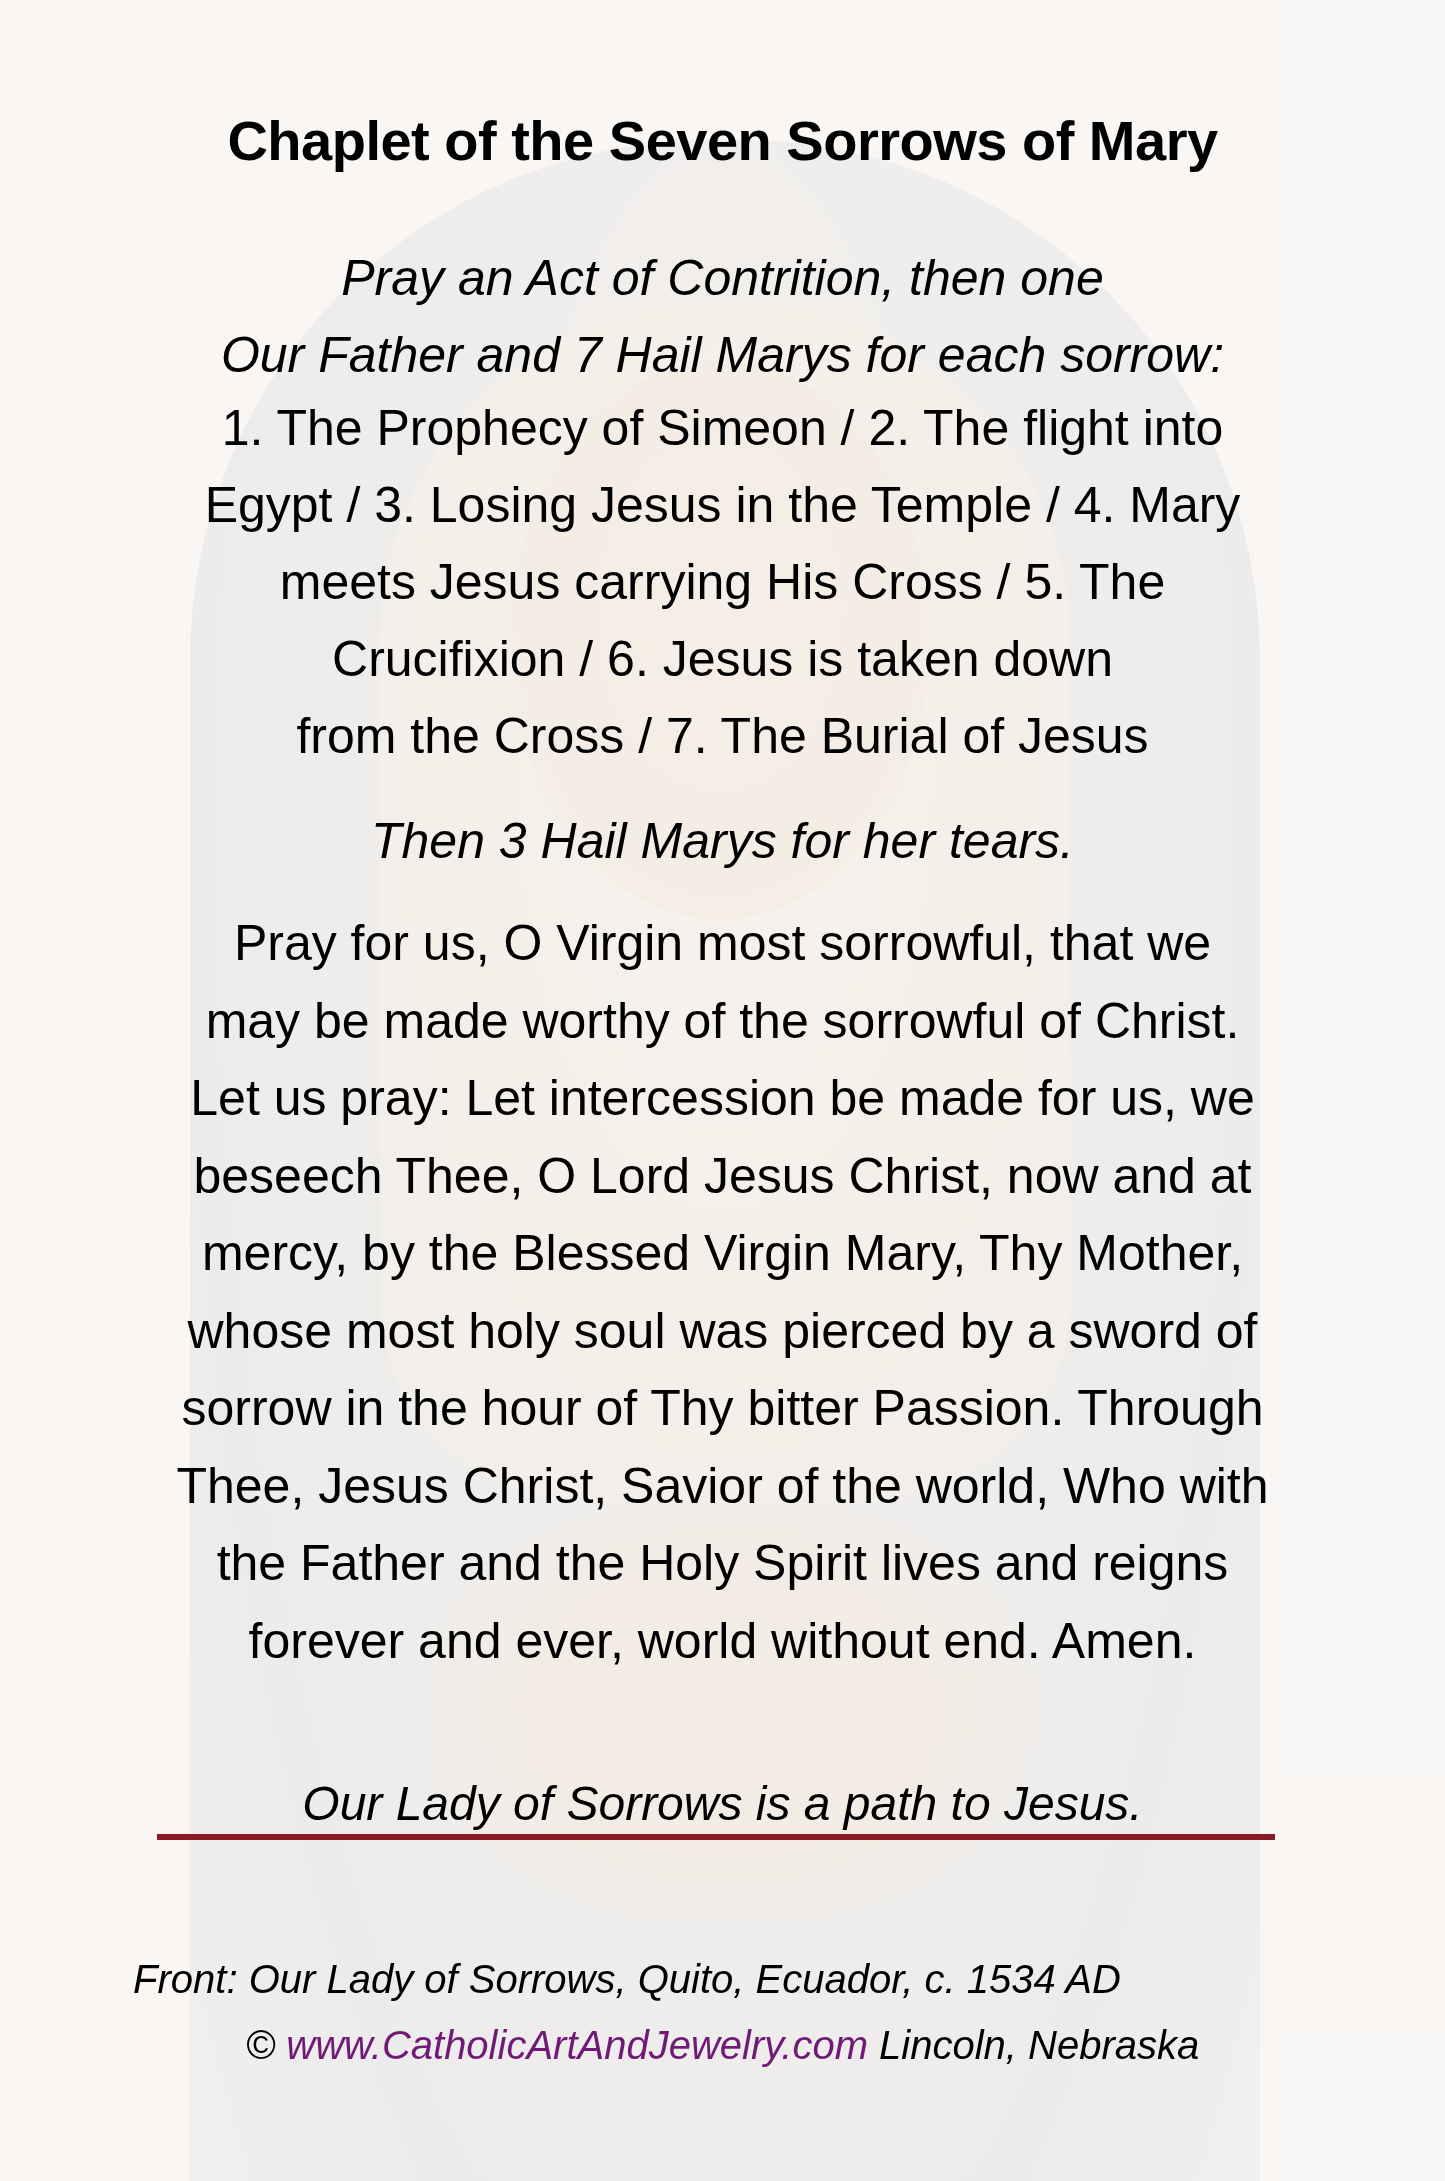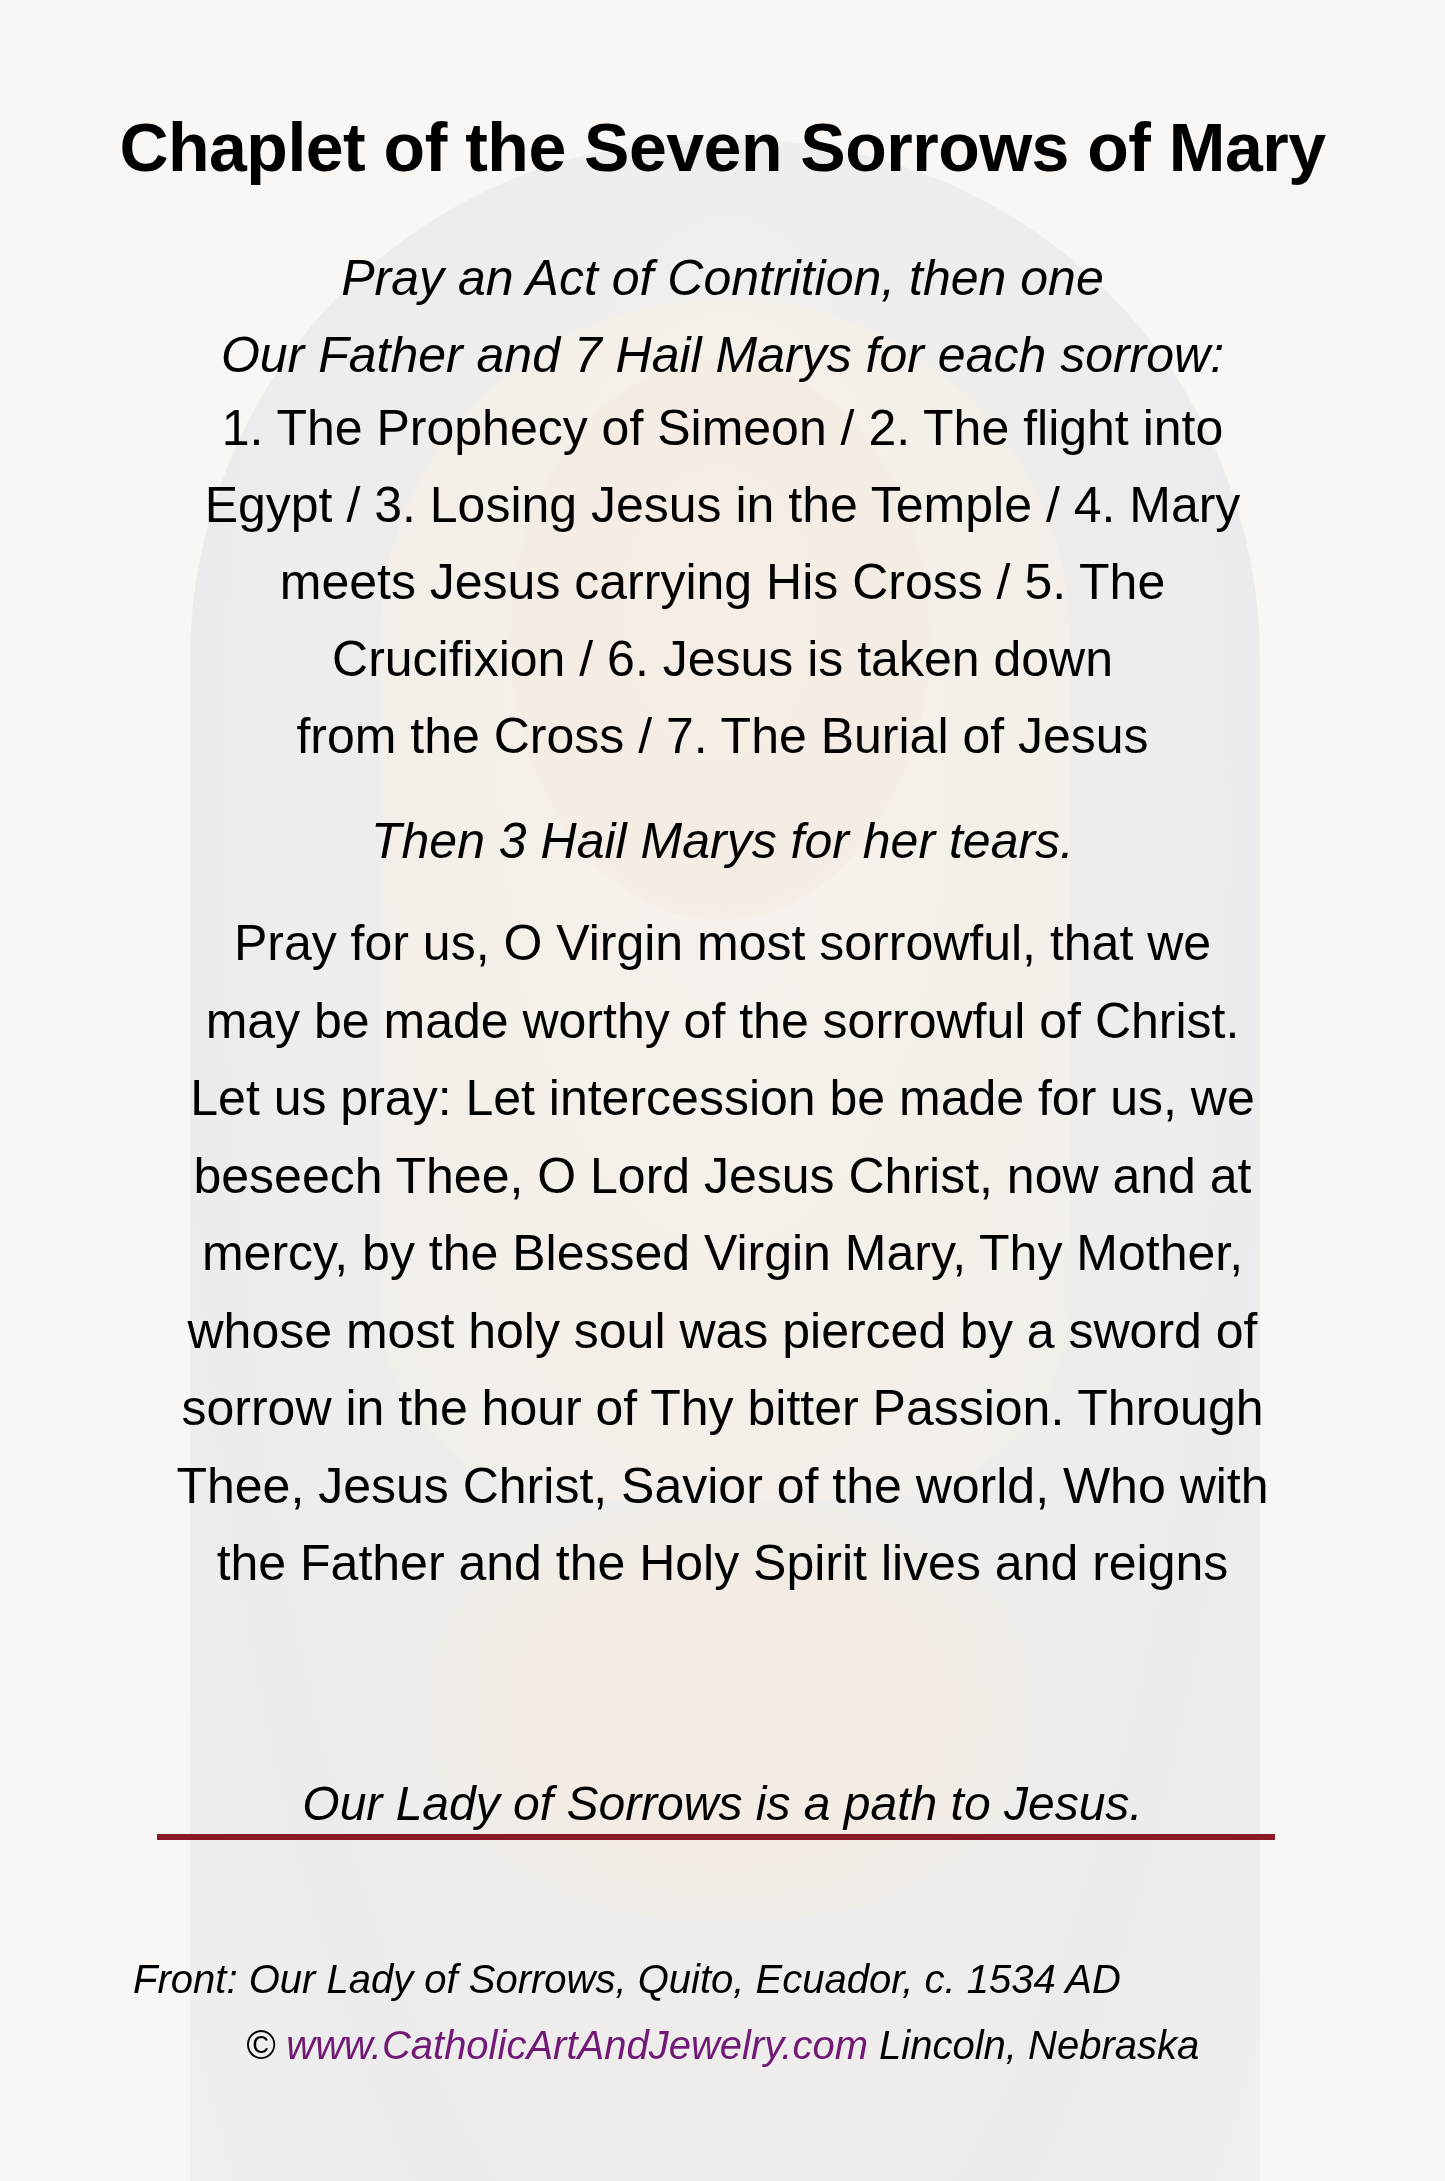--- a/index.html
+++ b/index.html
@@ -31,21 +31,21 @@
   .bg .hands {
     position: absolute; left: 430px; top: 1500px; width: 600px; height: 420px;
     border-radius: 45%;
     background: radial-gradient(ellipse at 50% 50%, #efe3d6 0%, #ece2d8 50%, rgba(235,228,222,0) 100%);
   }
   .bg .wash { position: absolute; inset: 0; background: rgba(250,248,246,0.45); }
 
   .card { position: relative; z-index: 1; text-align: center; }
   .title {
     position: absolute; left: 0; width: 1445px; top: 108px;
-    font-size: 68px; font-weight: bold; letter-spacing: -0.5px;
+    font-size: 56px; font-weight: bold; letter-spacing: -0.5px;
   }
   .intro {
     position: absolute; left: 0; width: 1445px; top: 240px;
     font-size: 50px; font-style: italic; line-height: 77px;
   }
   .sorrows {
     position: absolute; left: 100px; width: 1245px; top: 390px;
     font-size: 50px; line-height: 77px;
   }
   .tears {
@@ -107,20 +107,21 @@
   <div class="prayer">
     <span>Pray for us, O Virgin most sorrowful, that we</span>
     <span>may be made worthy of the sorrowful of Christ.</span>
     <span>Let us pray: Let intercession be made for us, we</span>
     <span>beseech Thee, O Lord Jesus Christ, now and at</span>
     <span>mercy, by the Blessed Virgin Mary, Thy Mother,</span>
     <span>whose most holy soul was pierced by a sword of</span>
     <span>sorrow in the hour of Thy bitter Passion. Through</span>
     <span>Thee, Jesus Christ, Savior of the world, Who with</span>
     <span>the Father and the Holy Spirit lives and reigns</span>
+    <span>forever and ever, world without end. Amen.</span>
   </div>
 
   <div class="divider"></div>
 
   <div class="footer-tagline">Our Lady of Sorrows is a path to Jesus.</div>
   <div class="footer-credit">Front: Our Lady of Sorrows, Quito, Ecuador, c. 1534 AD</div>
   <div class="footer-copyright">
     <span>©</span>
     <a>www.CatholicArtAndJewelry.com</a>
     <span>Lincoln, Nebraska</span>

